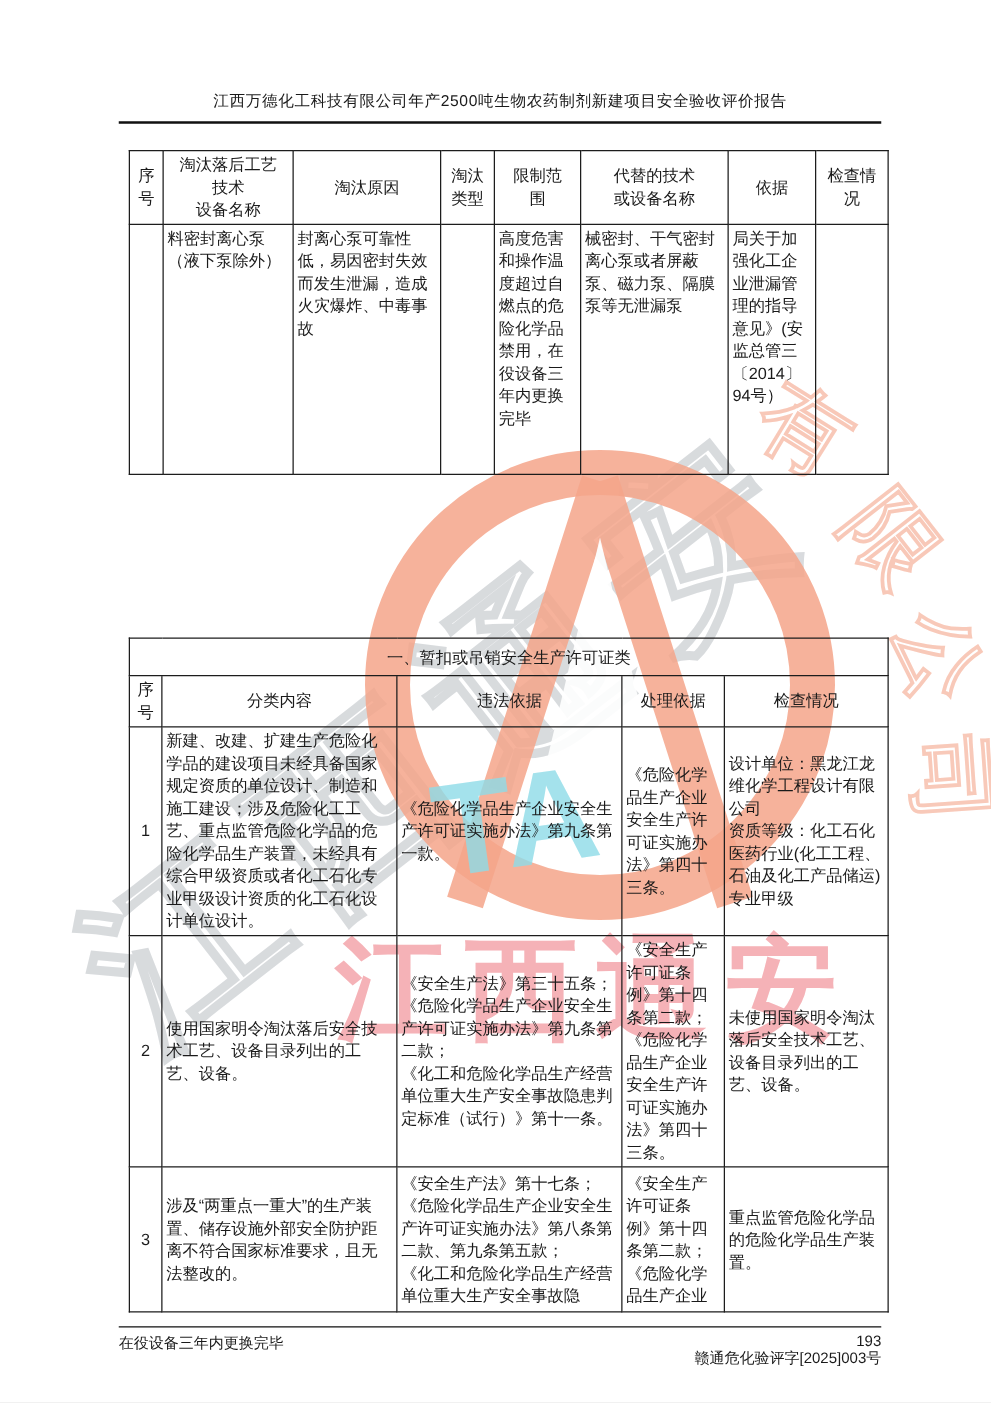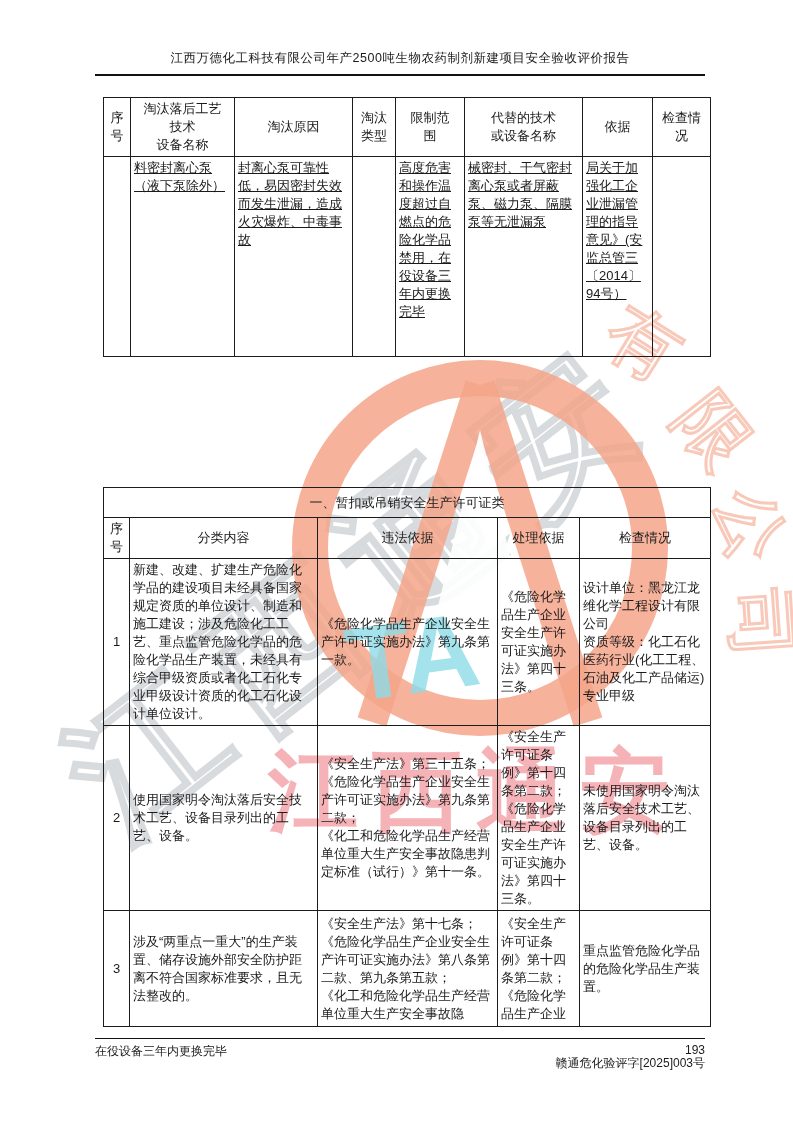--- a/index.html
+++ b/index.html
@@ -5,40 +5,40 @@
   * { margin:0; padding:0; box-sizing:border-box; }
   html,body { background:#e8e8e8; }
   .page {
     position:relative; width:793px; height:1122px; margin:0 auto;
     background:#ffffff; overflow:hidden;
     font-family:"Liberation Sans","DejaVu Sans",sans-serif;
     color:#1a1a1a;
   }
   .abs { position:absolute; }
   .wm-layer { position:absolute; inset:0; z-index:0; pointer-events:none; }
-  .content-layer { position:absolute; inset:0; z-index:1; }
+  .content-layer { position:absolute; inset:0; z-index:1;margin-top:23px; }
 
   .doc-header {
     left:95px; top:50px; width:610px; height:26px;
     border-bottom:2px solid #111;
     text-align:center; font-size:12.5px; letter-spacing:0.5px;
   }
   .doc-footer-rule { left:95px; top:1038px; width:610px; border-top:1.5px solid #111; }
   .doc-footer { left:95px; top:1043px; width:610px; font-size:12px; }
   .doc-footer .fl { position:absolute; left:0; top:0; }
   .doc-footer .fc { position:absolute; left:0; right:0; top:0; text-align:right; }
   .doc-footer .fr { position:absolute; right:0; top:12px; }
 
   table { border-collapse:collapse; table-layout:fixed; width:607px; background:transparent; }
   table, th, td { border:1px solid #1c1c1c;padding-left:28px; }
   table { border-width:1.5px; }
   th, td { font-weight:normal; font-size:13px; line-height:18px; padding:2px 3px; white-space:pre-line; overflow:hidden; }
   th { text-align:center; vertical-align:middle; }
   .t1 { left:103px; top:97px; }
-  .t1 td { vertical-align:top; text-align:left;text-decoration:underline; }
+  .t1 td { vertical-align:top; text-align:left; }
   .t1 td.ser { text-align:center; }
   .t2 { left:103px; top:487px; }
   .t2 td { vertical-align:middle; text-align:left; }
   .t2 td.ser { text-align:center; }
   .t2 .banner { text-align:center; vertical-align:middle; font-size:13px; }
   .clip { max-height:112px; overflow:hidden; }
 
   .sec-heading {
     left:97px; top:383px; width:615px;
     font-size:19px; font-weight:bold; line-height:42px; letter-spacing:0.5px;

